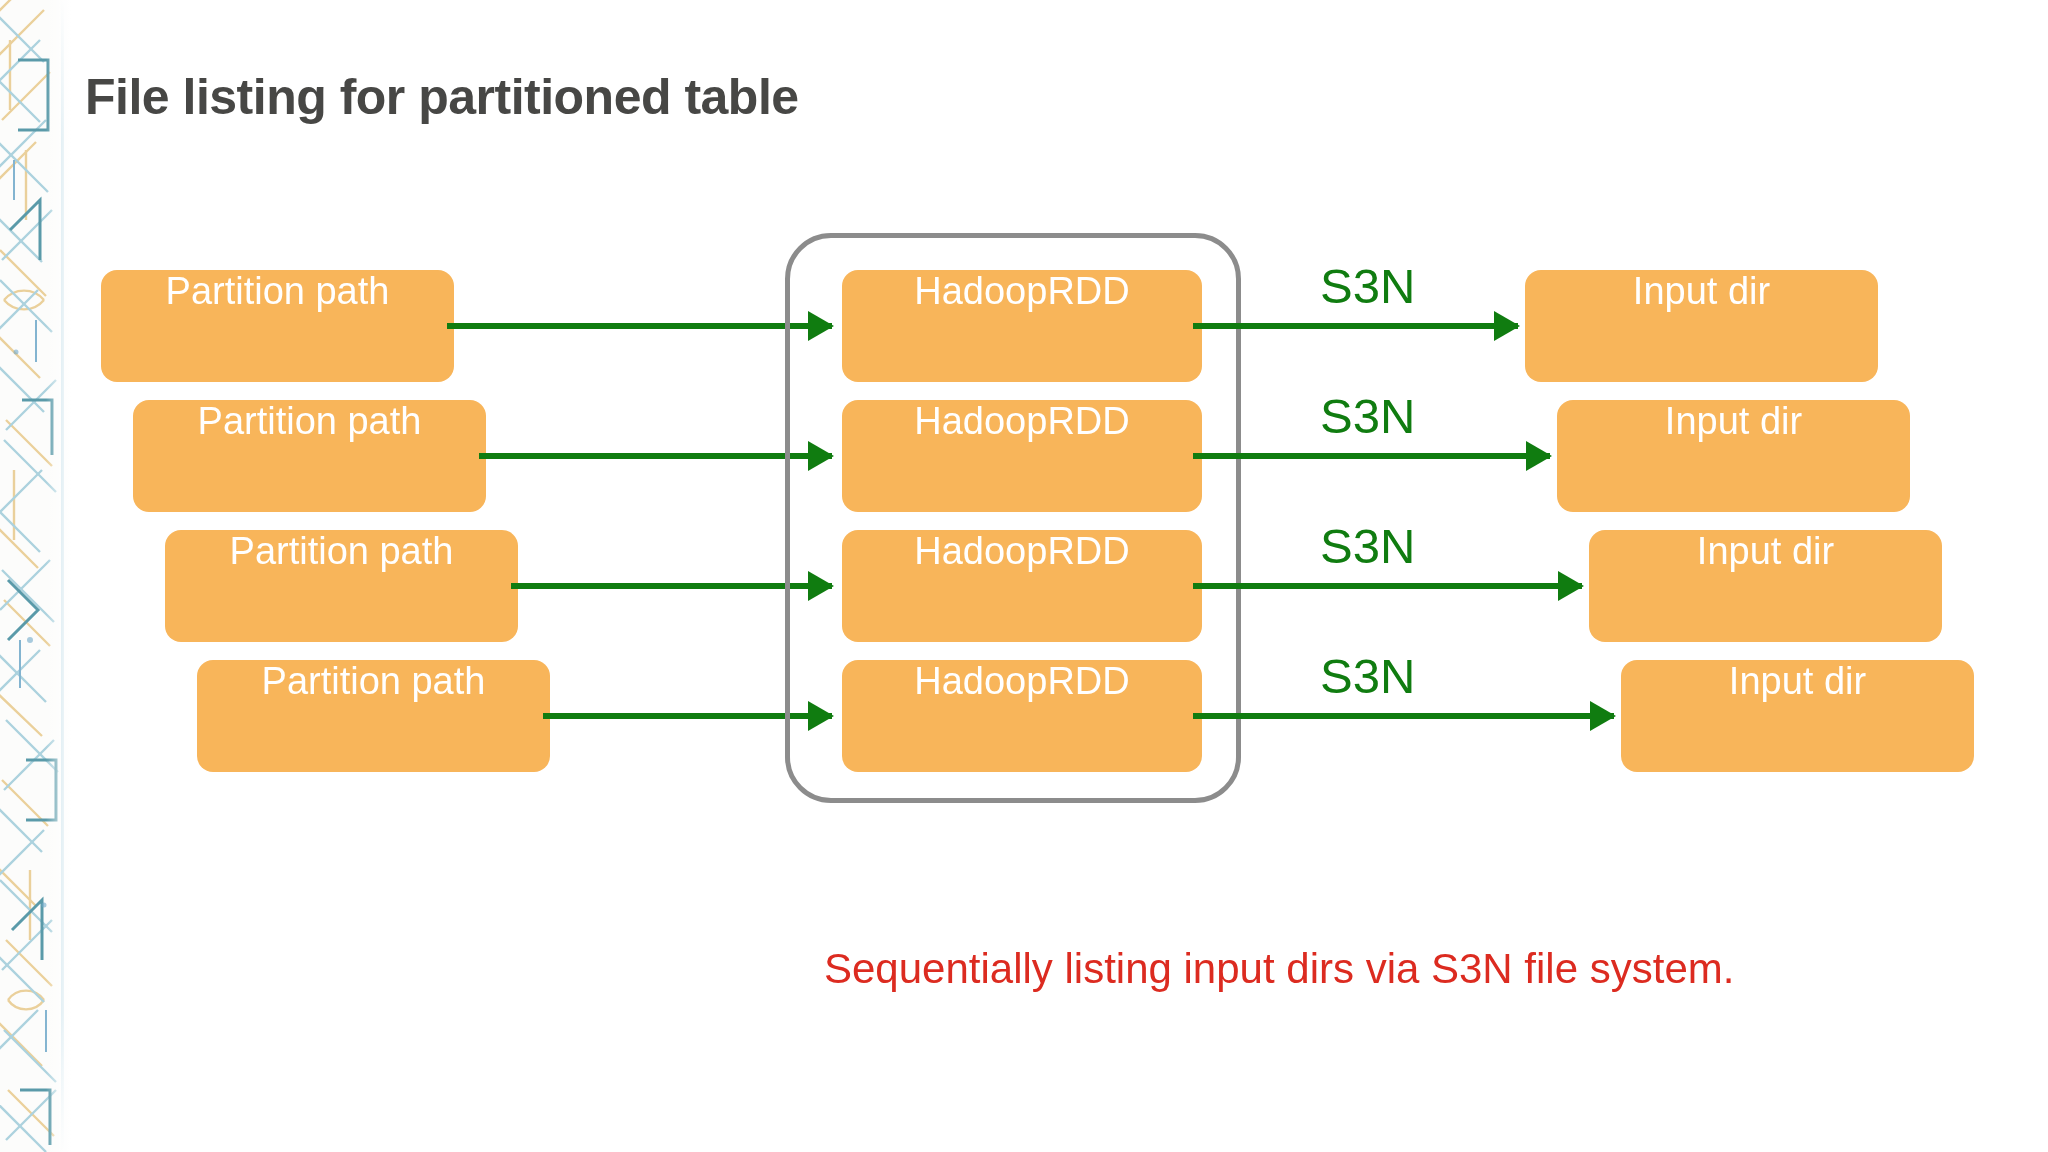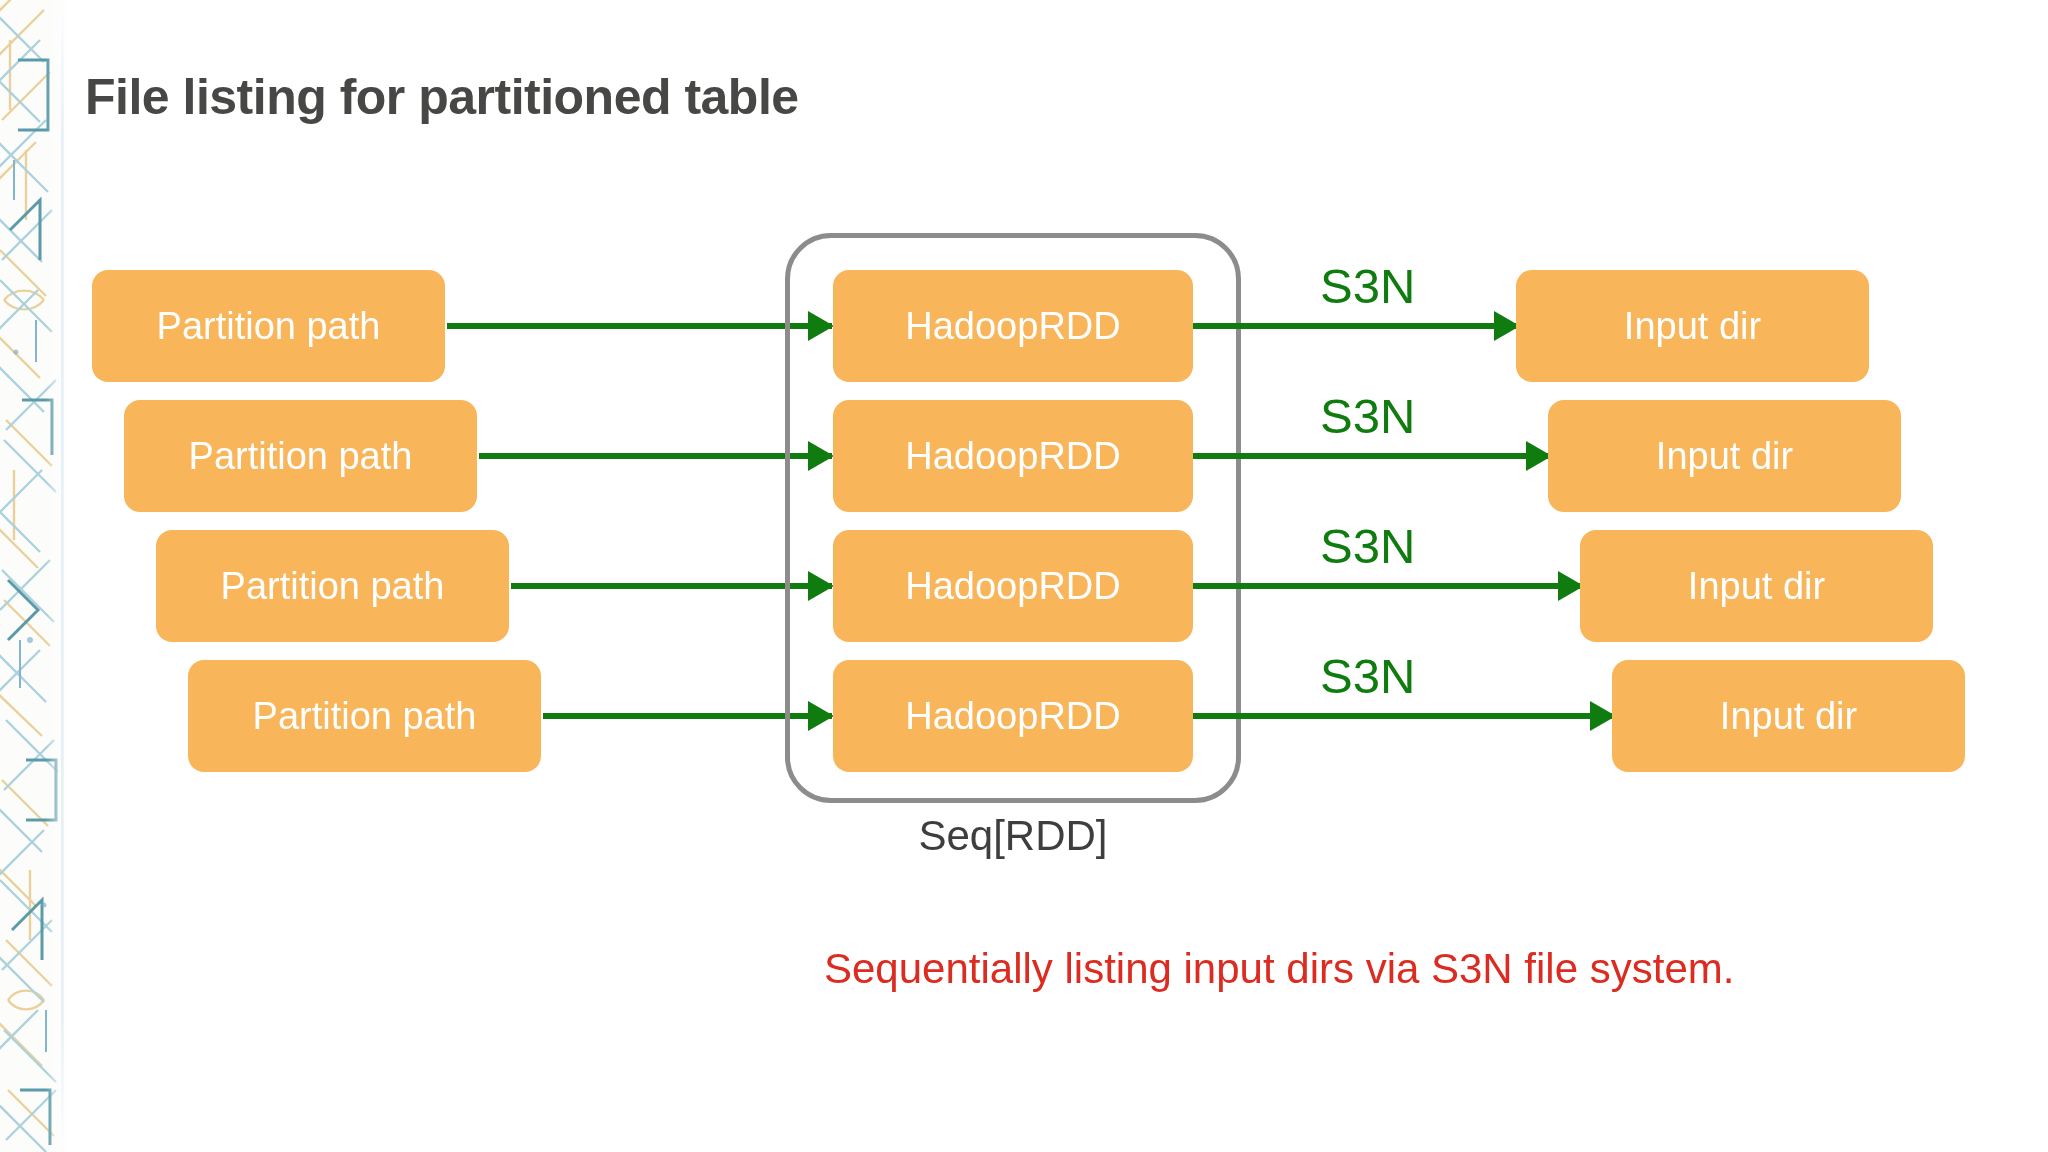--- a/index.html
+++ b/index.html
@@ -57,24 +57,24 @@
   }
 
   
   .node {
     position: absolute;
     background: #F8B55A;
     border-radius: 16px;
     color: #ffffff;
     font-size: 38px;
     display: flex;
-    align-items: center;
     justify-content: center;
     white-space: nowrap;
     box-sizing: border-box;
+    margin-left: 9px;
   }
 
   
   #seq-container {
     position: absolute;
     left: 785px;
     top: 233px;
     width: 456px;
     height: 570px;
     border: 5px solid #8C8C8C;
@@ -213,21 +213,20 @@
   <div class="node" style="left:833px; top:400px; width:360px; height:112px;">
     <span>HadoopRDD</span>
   </div>
   <div class="node" style="left:833px; top:530px; width:360px; height:112px;">
     <span>HadoopRDD</span>
   </div>
   <div class="node" style="left:833px; top:660px; width:360px; height:112px;">
     <span>HadoopRDD</span>
   </div>
 
-  <div id="seq-label">Seq[RDD]</div>
 
   <div class="arrow" style="left:1193px; top:323px; width:325px;"></div>
   <div class="s3n-label" style="left:1320px; top:258px;">S3N</div>
 
   <div class="arrow" style="left:1193px; top:453px; width:357px;"></div>
   <div class="s3n-label" style="left:1320px; top:388px;">S3N</div>
 
   <div class="arrow" style="left:1193px; top:583px; width:389px;"></div>
   <div class="s3n-label" style="left:1320px; top:518px;">S3N</div>
 

